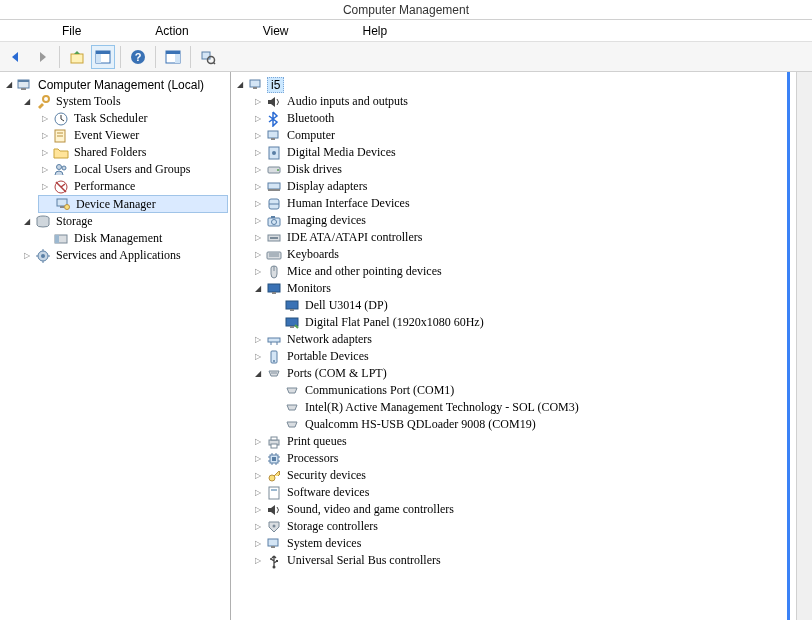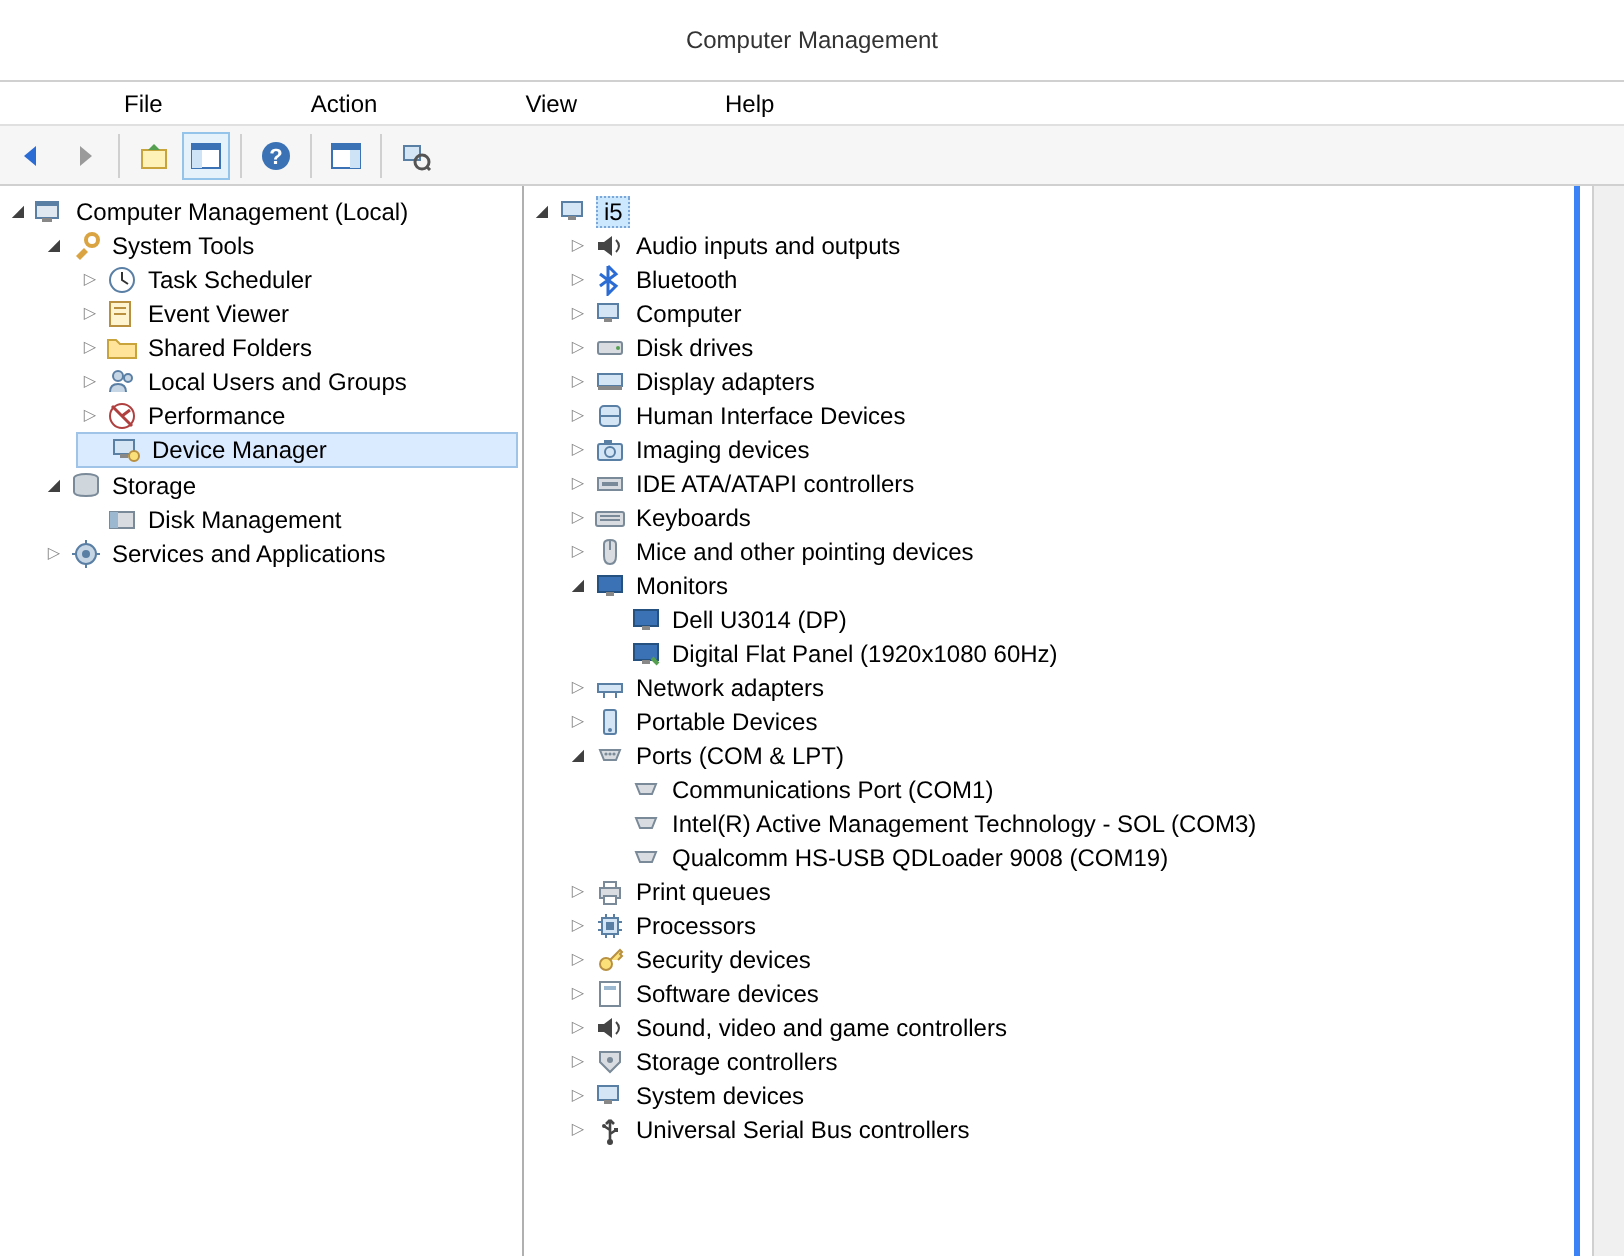--- a/index.html
+++ b/index.html
@@ -6,21 +6,21 @@
   html, body {
     margin: 0; padding: 0;
     font-family: "Segoe UI", Tahoma, sans-serif;
     font-size: 12px;
     color: #000;
     background: #fff;
     width: 812px; height: 628px;
     overflow: hidden;
   }
   .titlebar {
-    height: 41px; background: #fff;
+    height: 20px; background: #fff;
     border-bottom: 1px solid #d0d0d0;
     display: flex; align-items: center; justify-content: center;
     position: relative;
   }
   .titlebar .icon {
     position: absolute; left: 6px; top: 6px;
   }
   .titlebar-text { font-size: 12px; color: #333; }
   .menubar {
     height: 22px; background: #fff;
@@ -39,40 +39,40 @@
     display: flex; align-items: center; justify-content: center;
     border: 1px solid transparent;
   }
   .tbtn svg { width: 16px; height: 16px; }
   .sep { width:1px; height:22px; background:#d0d0d0; margin:0 3px; }
   .content {
     display: flex;
     height: calc(628px - 28px - 22px - 30px);
   }
   .left-pane {
-    width: 262px;
+    width: 231px;
     border-right: 1px solid #b0b0b0;
     padding: 4px 2px;
     overflow: auto;
   }
   .right-pane {
     flex: 1;
     border-left: 0;
     padding: 4px 2px;
     overflow: auto;
     border-right: 3px solid #3b82f6;
     margin-right: 6px;
   }
   .scroll-strip {
     width: 16px;
     background: #f0f0f0;
     border-left:1px solid #d0d0d0;
   }
   .tree { list-style:none; margin:0; padding:0; }
-  .tree ul { list-style:none; margin:0; padding-left:18px; }
+  .tree ul { list-style:none; margin:0; padding-left:18px;font-family:Liberation Serif, serif; }
   .tree li { white-space: nowrap; padding:0; }
   .row {
     display:flex; align-items:center; height:17px; gap:3px; padding:0 2px;
   }
   .row.boxsel {
     border:1px solid #a0c4e8; background:#daeaff;
     padding: 0 3px; height:18px;
   }
   .arrow { width:10px; height:10px; display:flex; align-items:center; justify-content:center;
            cursor:pointer; color:#666; font-size:10px; line-height:10px;}
@@ -351,20 +351,32 @@
                   </svg>
                 </span>
                 <span class="lbl">Computer</span>
               </div>
             </li>
           <li>
               <div class="row">
                 <span class="arrow closed"></span>
                 <span class="ic">
                   <svg viewBox="0 0 16 16">
+                    <rect x="3" y="2" width="10" height="12" fill="#d4e5f5" stroke="#5a7fa5"></rect>
+                    <circle cx="8" cy="8" r="2" fill="#5a7fa5"></circle>
+                  </svg>
+                </span>
+                <span class="lbl">Digital Media Devices</span>
+              </div>
+            </li>
+          <li>
+              <div class="row">
+                <span class="arrow closed"></span>
+                <span class="ic">
+                  <svg viewBox="0 0 16 16">
                     <rect x="2" y="5" width="12" height="6" rx="1" fill="#d9dde1" stroke="#7a8a98"></rect>
                     <circle cx="12" cy="8" r="1" fill="#55a050"></circle>
                   </svg>
                 </span>
                 <span class="lbl">Disk drives</span>
               </div>
             </li>
           <li>
               <div class="row">
                 <span class="arrow closed"></span>

